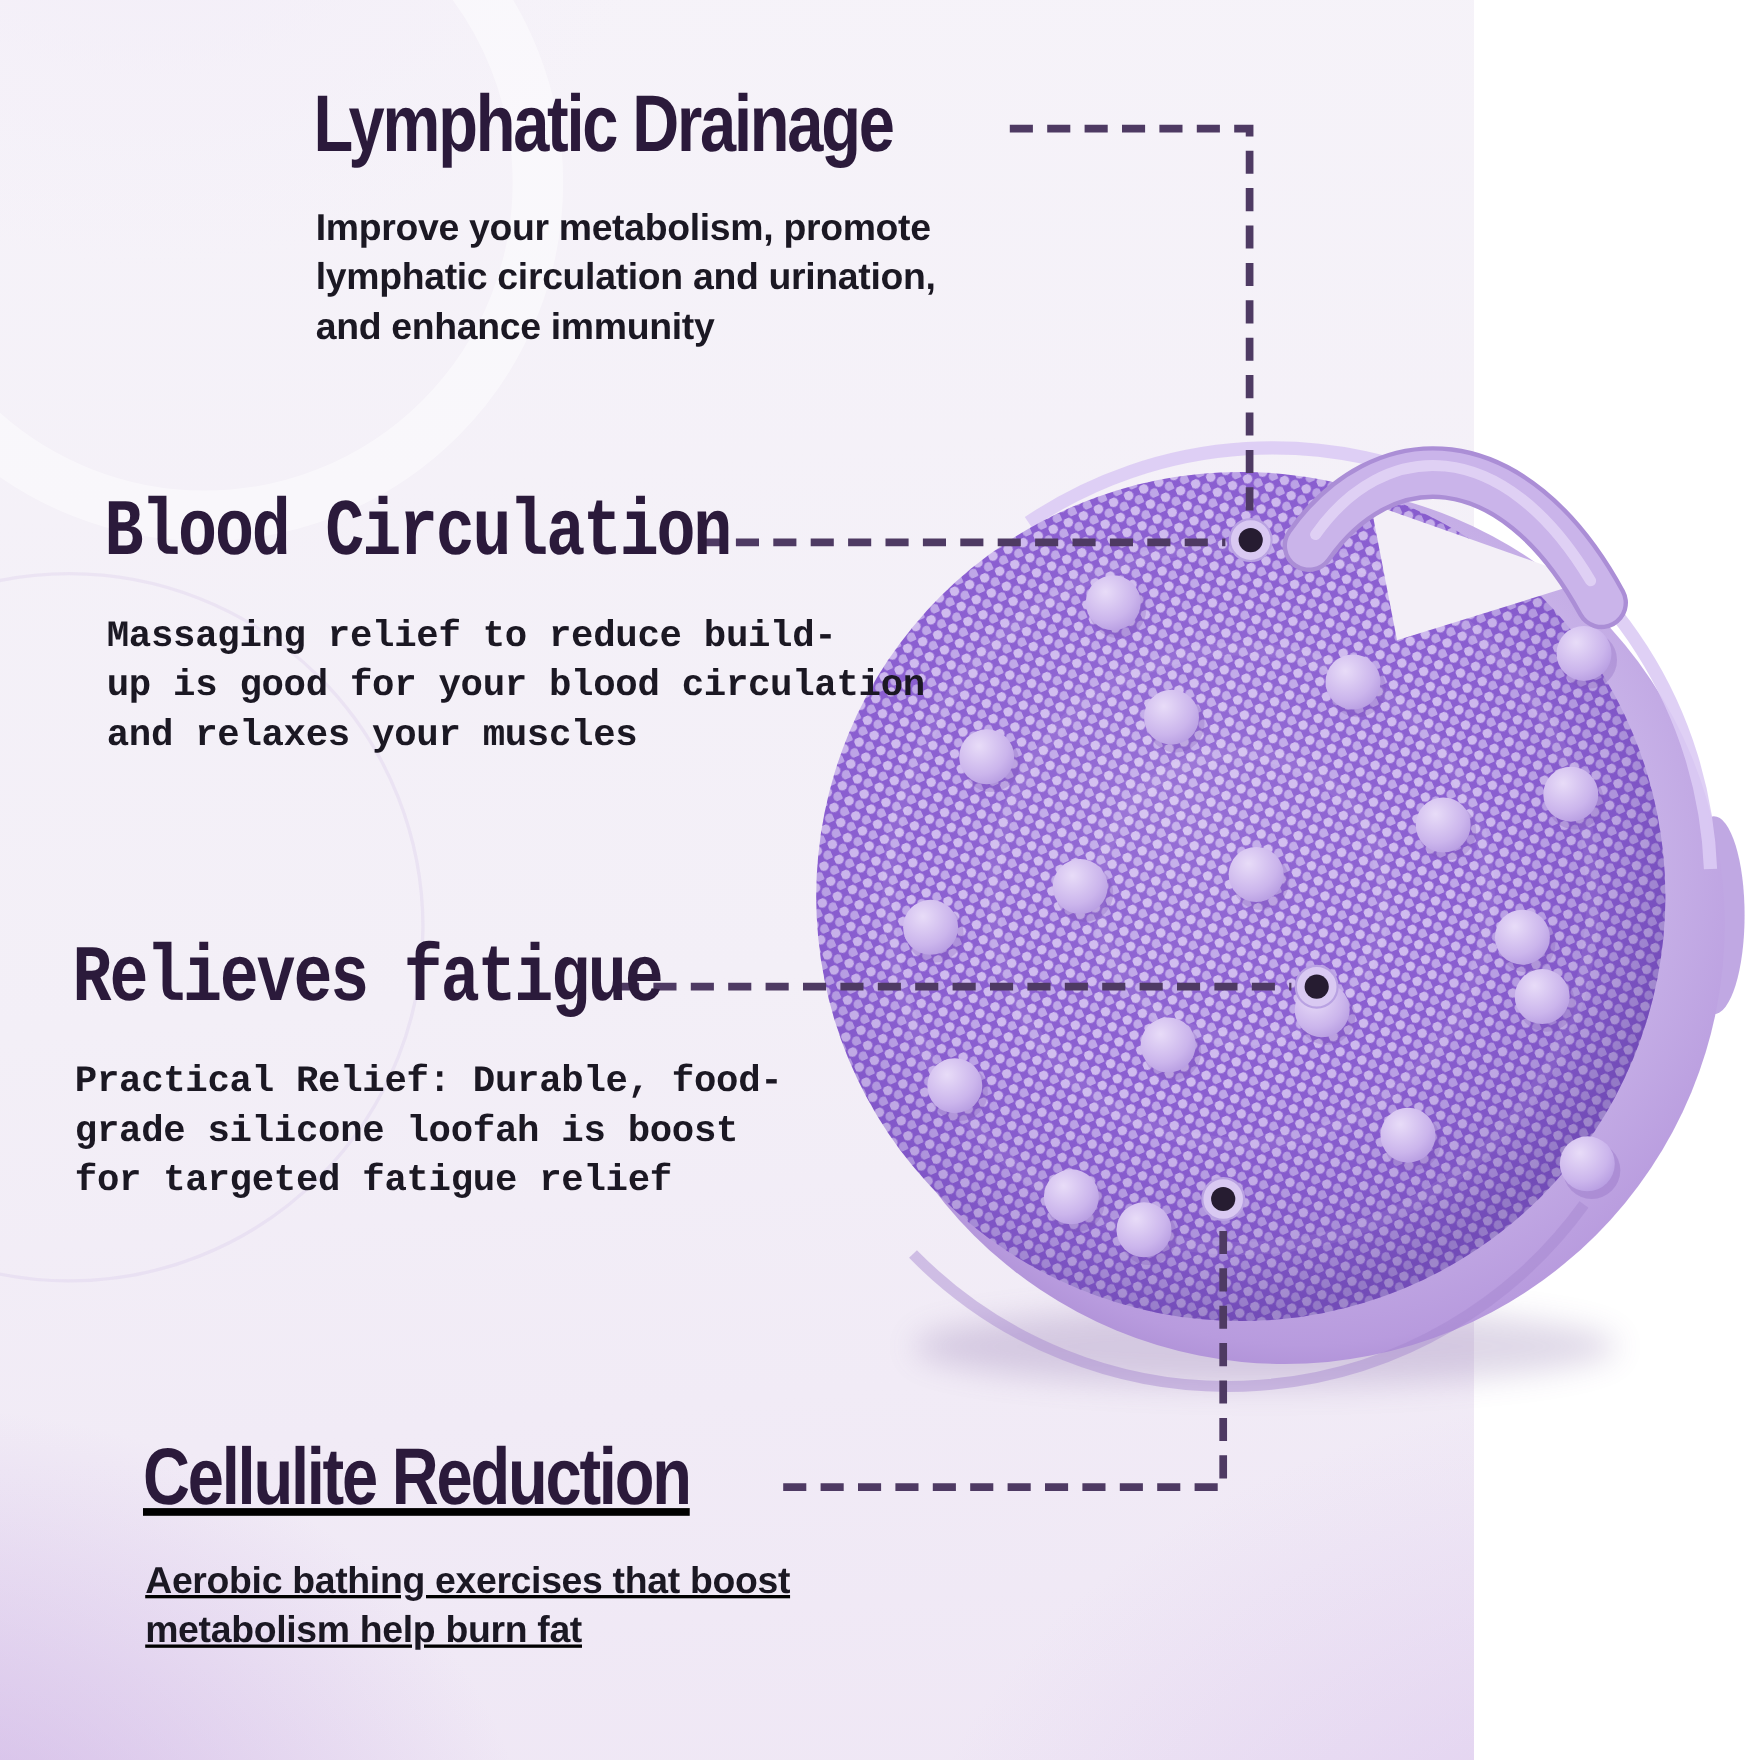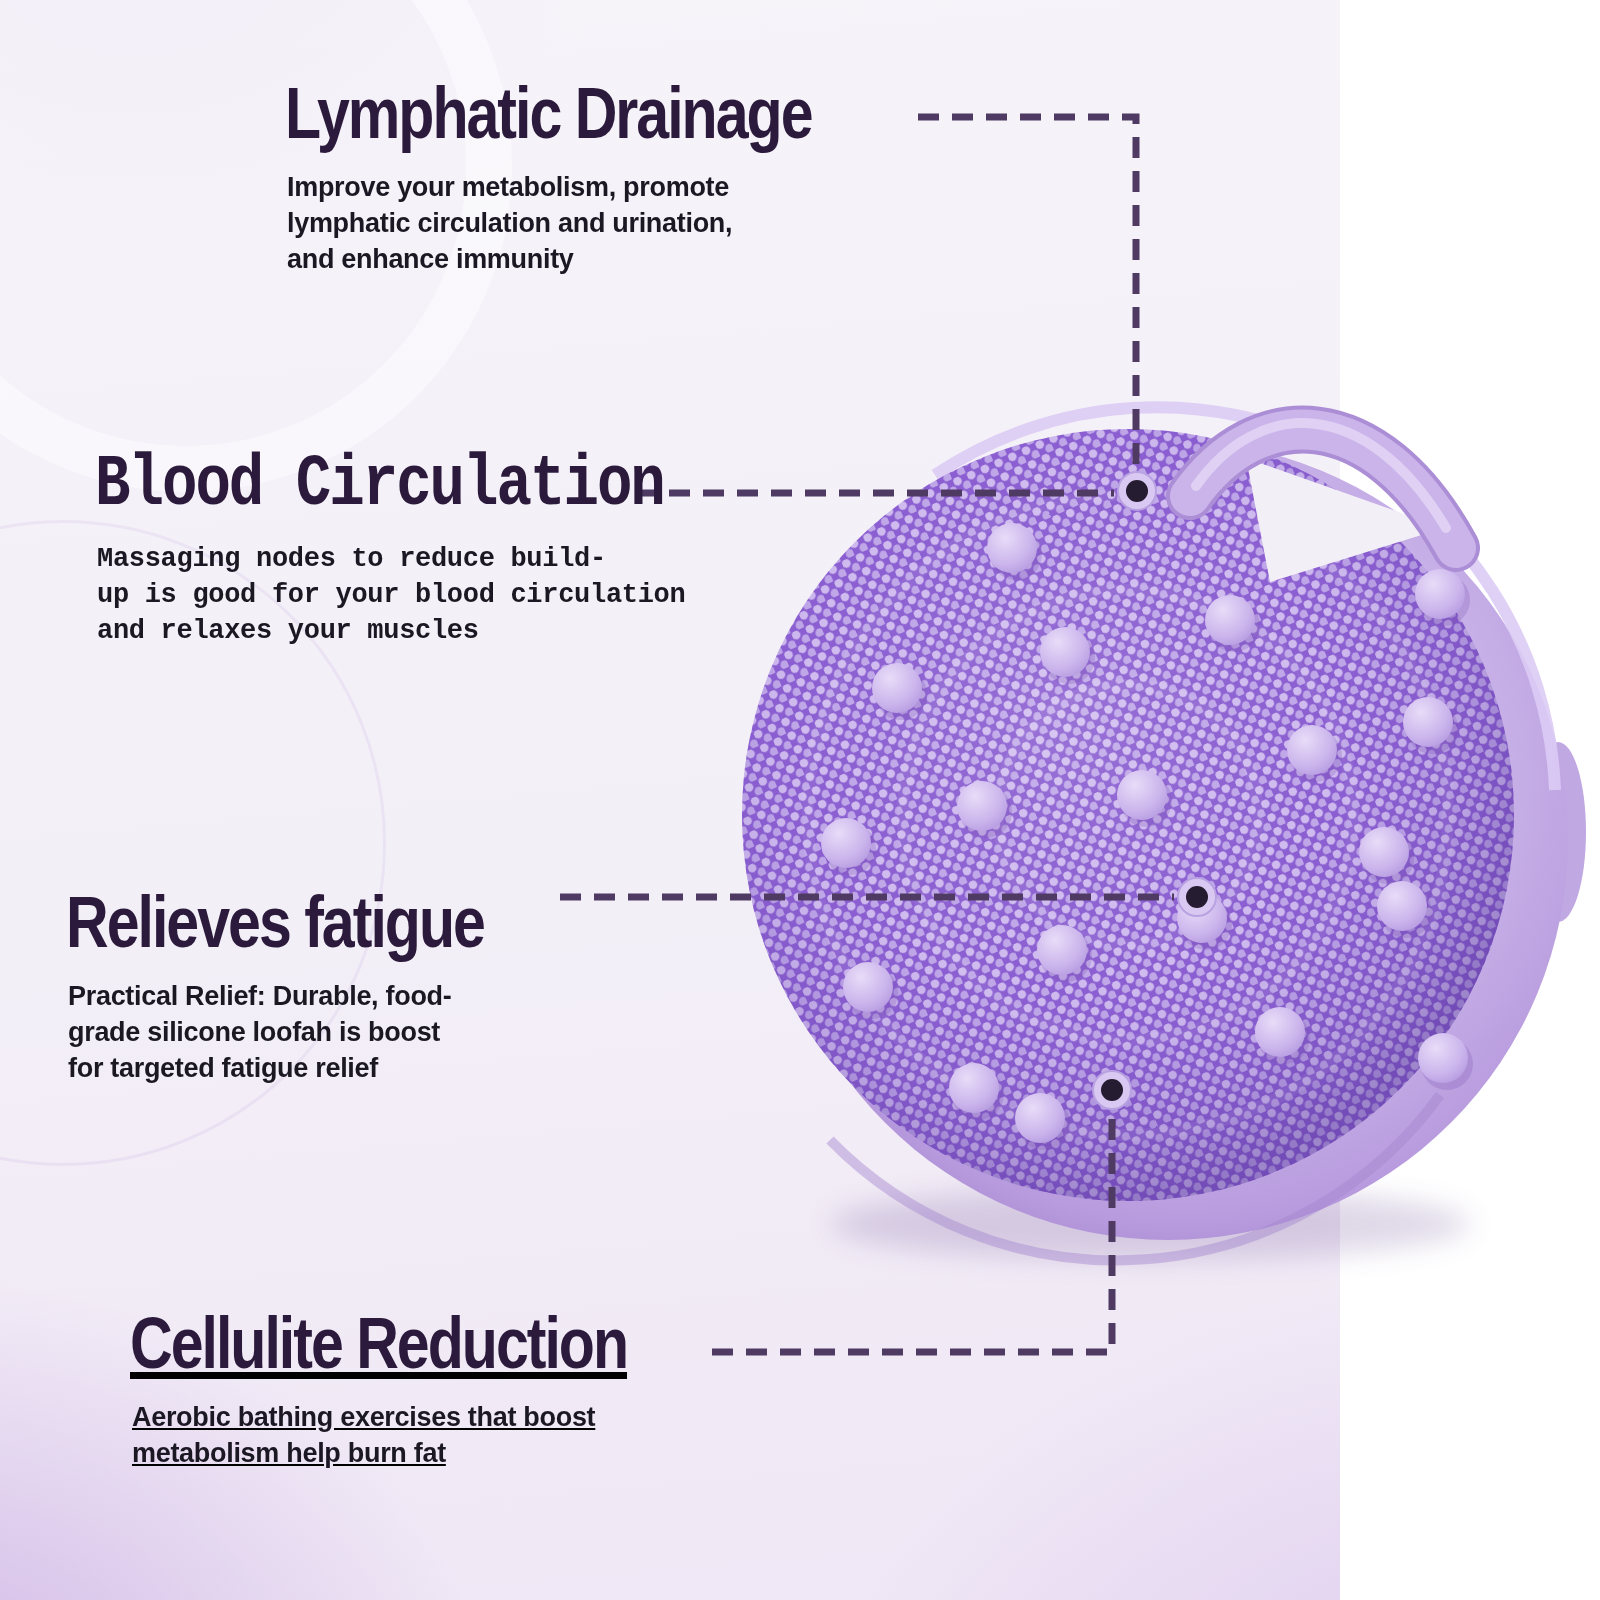--- a/index.html
+++ b/index.html
@@ -21,28 +21,28 @@
   .bg-swirl.two{left:-260px;top:520px;width:640px;height:640px;
     border:3px solid rgba(173,142,210,0.12);}
   .section{position:absolute;}
   .section-title{
     margin:0;
     font-size:73px;font-weight:bold;letter-spacing:-2.5px;line-height:1.12;
     color:var(--title-color,#2b1a3b);
     transform:scaleX(0.81);transform-origin:left top;white-space:nowrap;
   }
   .section-desc{
-    margin:16px 0 0 2px;
-    font-size:27px;font-weight:bold;letter-spacing:-0.3px;line-height:1.33;
+    margin:31px 0 0 2px;
+    font-size:34px;font-weight:bold;letter-spacing:-0.3px;line-height:1.33;
     color:var(--body-color,#1b1823);
     white-space:pre-line;
   }
   #sec-lymphatic{left:285px;top:72px;}
   #sec-blood{left:95px;top:444px;font-family:Liberation Mono, monospace;}
-  #sec-fatigue{left:66px;top:881px;}
+  #sec-fatigue{left:66px;top:849px;font-family:Liberation Mono, monospace;}
   #sec-cellulite{left:130px;top:1302px;text-decoration:underline;}
   svg.scene{position:absolute;left:0;top:0;width:1600px;height:1600px;}
   .leader{fill:none;stroke:var(--leader-color,#4e3a63);stroke-width:7;stroke-dasharray:21 13;}
 </style>
 </head>
 <body>
 
 <div id="canvas">
   <div class="bg-swirl one"></div>
   <div class="bg-swirl two"></div>
@@ -197,21 +197,21 @@
 
   <div class="section" id="sec-lymphatic">
     <h2 class="section-title">Lymphatic Drainage</h2>
     <p class="section-desc">Improve your metabolism, promote
 lymphatic circulation and urination,
 and enhance immunity</p>
   </div>
 
   <div class="section" id="sec-blood">
     <h2 class="section-title">Blood Circulation</h2>
-    <p class="section-desc">Massaging nodes to reduce build-
+    <p class="section-desc">Massaging relief to reduce build-
 up is good for your blood circulation
 and relaxes your muscles</p>
   </div>
 
   <div class="section" id="sec-fatigue">
     <h2 class="section-title">Relieves fatigue</h2>
     <p class="section-desc">Practical Relief: Durable, food-
 grade silicone loofah is boost
 for targeted fatigue relief</p>
   </div>

